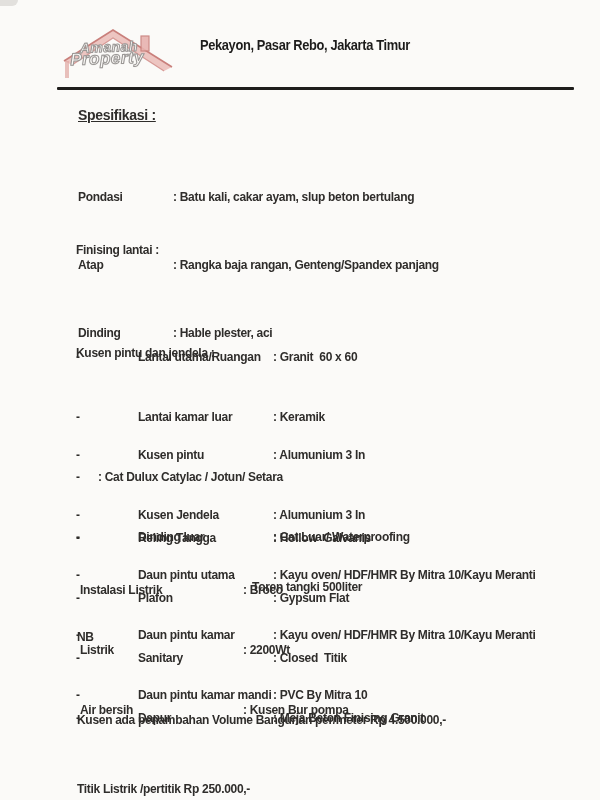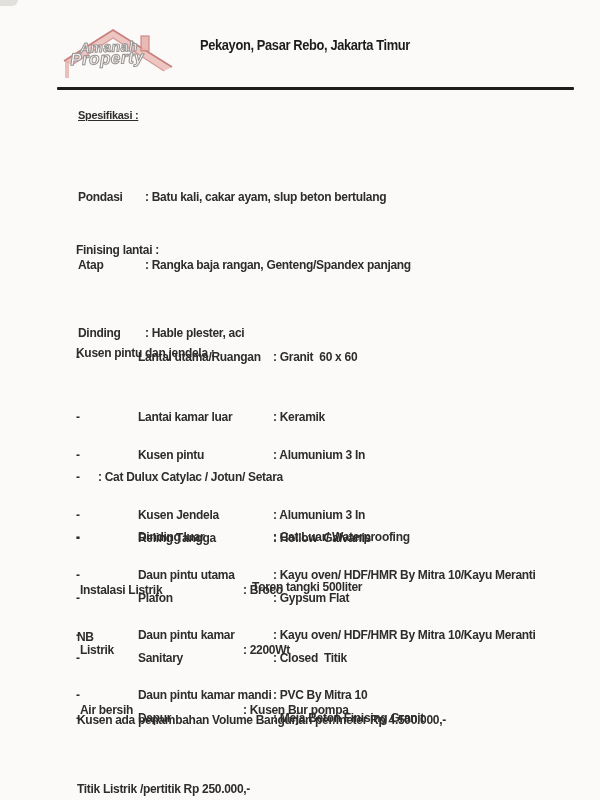--- a/index.html
+++ b/index.html
@@ -23,24 +23,24 @@
   .lw2{font-size:17px;margin-top:-4px;}
   .location{
     position:absolute;left:200px;top:37px;
     font-size:14px;color:#1d1c1b;letter-spacing:-.4px;
     transform:scaleX(.92);transform-origin:left top;white-space:pre;
   }
   .rule{position:absolute;left:57px;top:87px;width:517px;height:3px;background:#1e1d1c;border-radius:1px;}
 
   
   .txt{font-size:12px;letter-spacing:-.3px;line-height:14px;white-space:pre;}
-  .spec-heading{position:absolute;left:78px;top:108px;font-size:11px;text-decoration:underline;}
+  .spec-heading{position:absolute;left:78px;top:108px;font-size:14px;text-decoration:underline;}
 
   .basic{position:absolute;left:78px;top:134px;}
-  .basic .row{display:flex;height:26px;}
+  .basic .row{display:flex;height:26px;gap:28px;}
   .basic .bl{width:67px;flex:none;}
 
   .bullets{position:absolute;left:76px;}
   .sec-title{margin-bottom:0;}
   .bullets .items{margin:0;}
   .brow{display:flex;height:18px;}
   .dash{width:22px;flex:none;}
   .ilabel{width:135px;flex:none;margin-left:40px;}
   .g-finising{top:215px;}
   .g-finising .items{margin-top:9px;}

